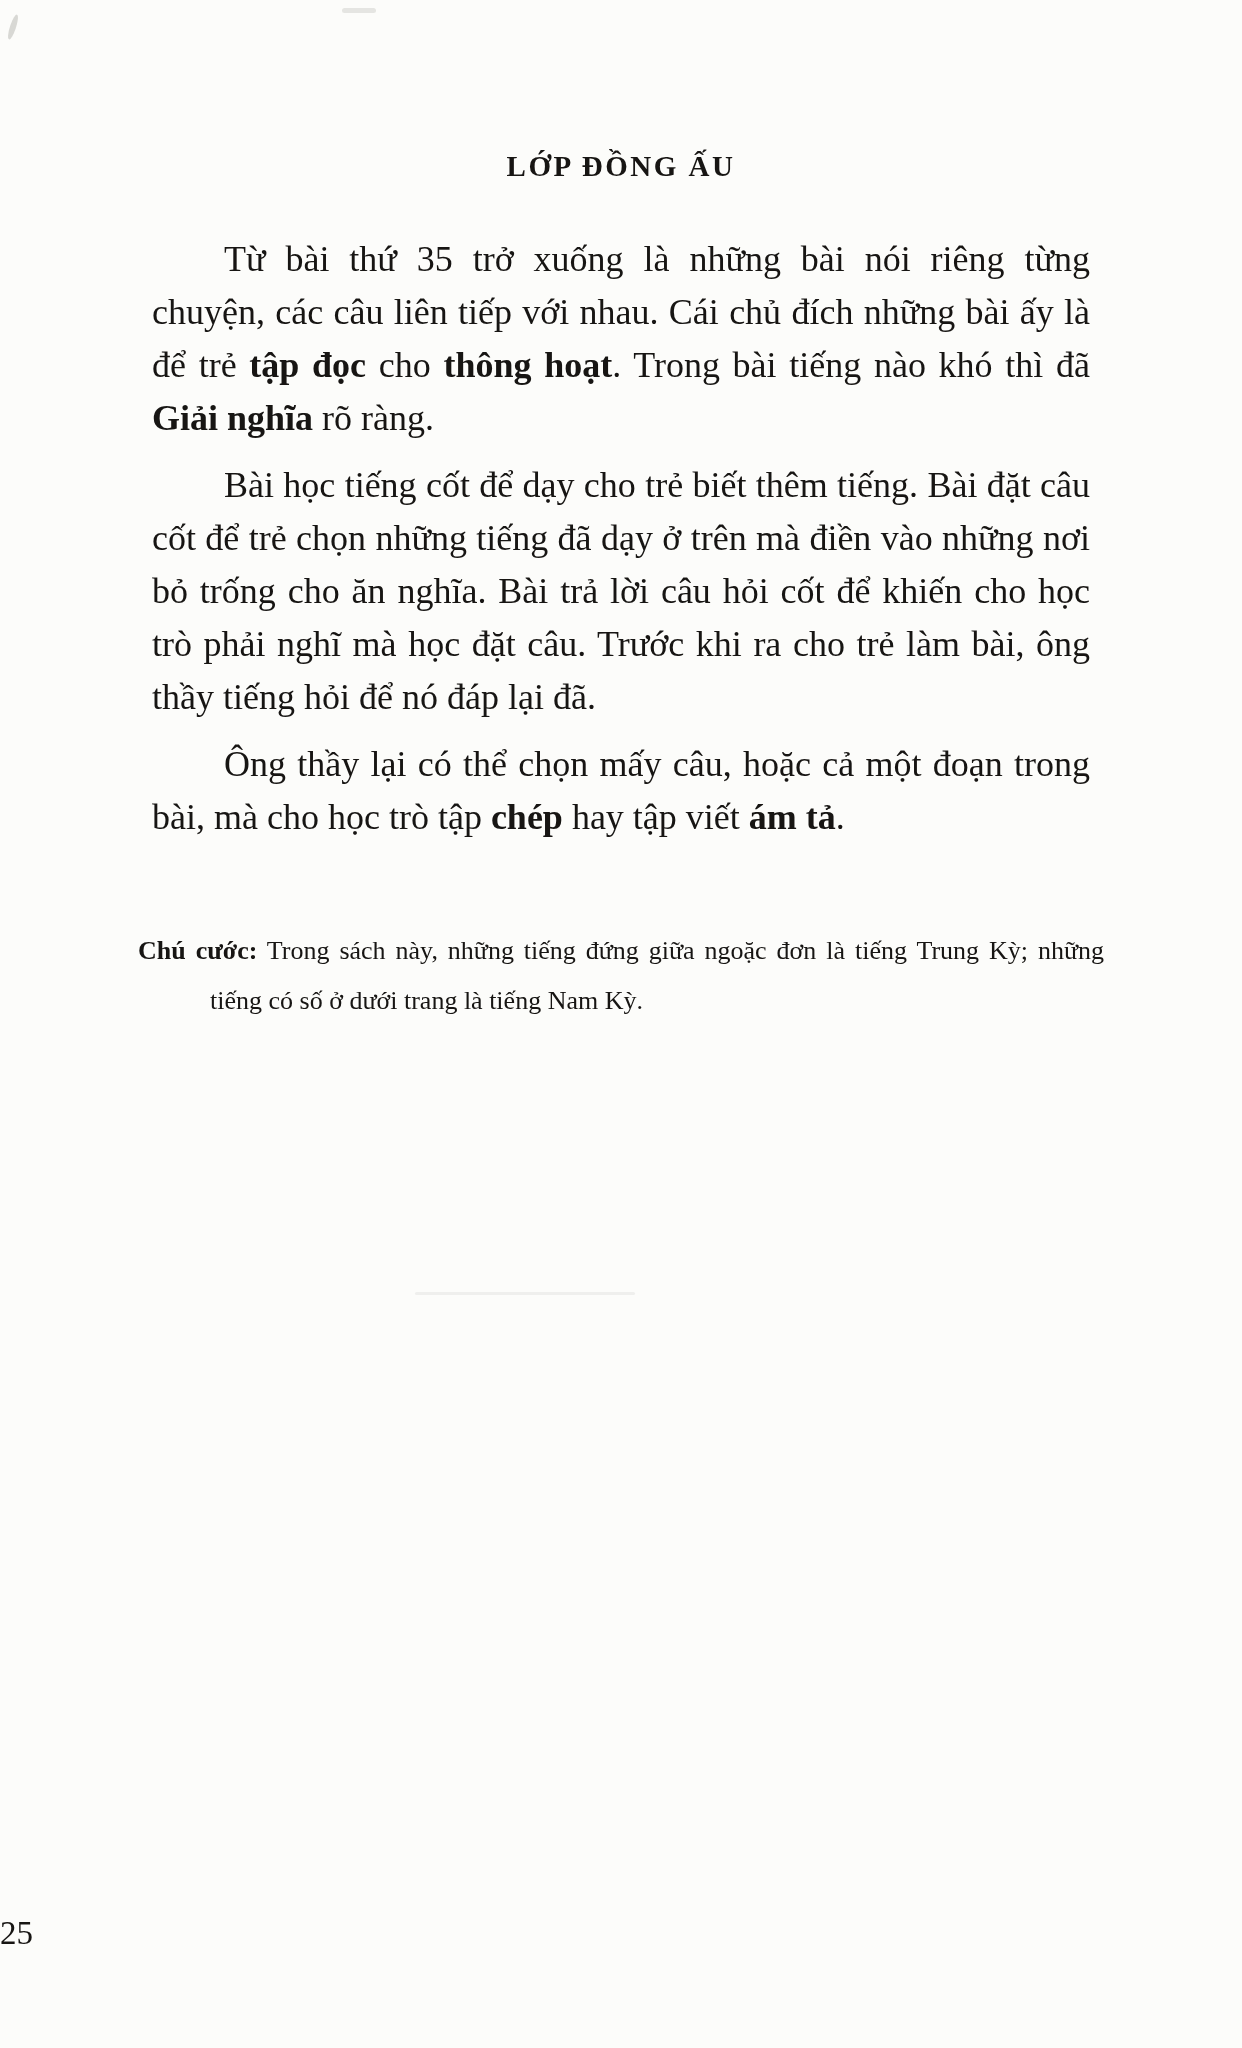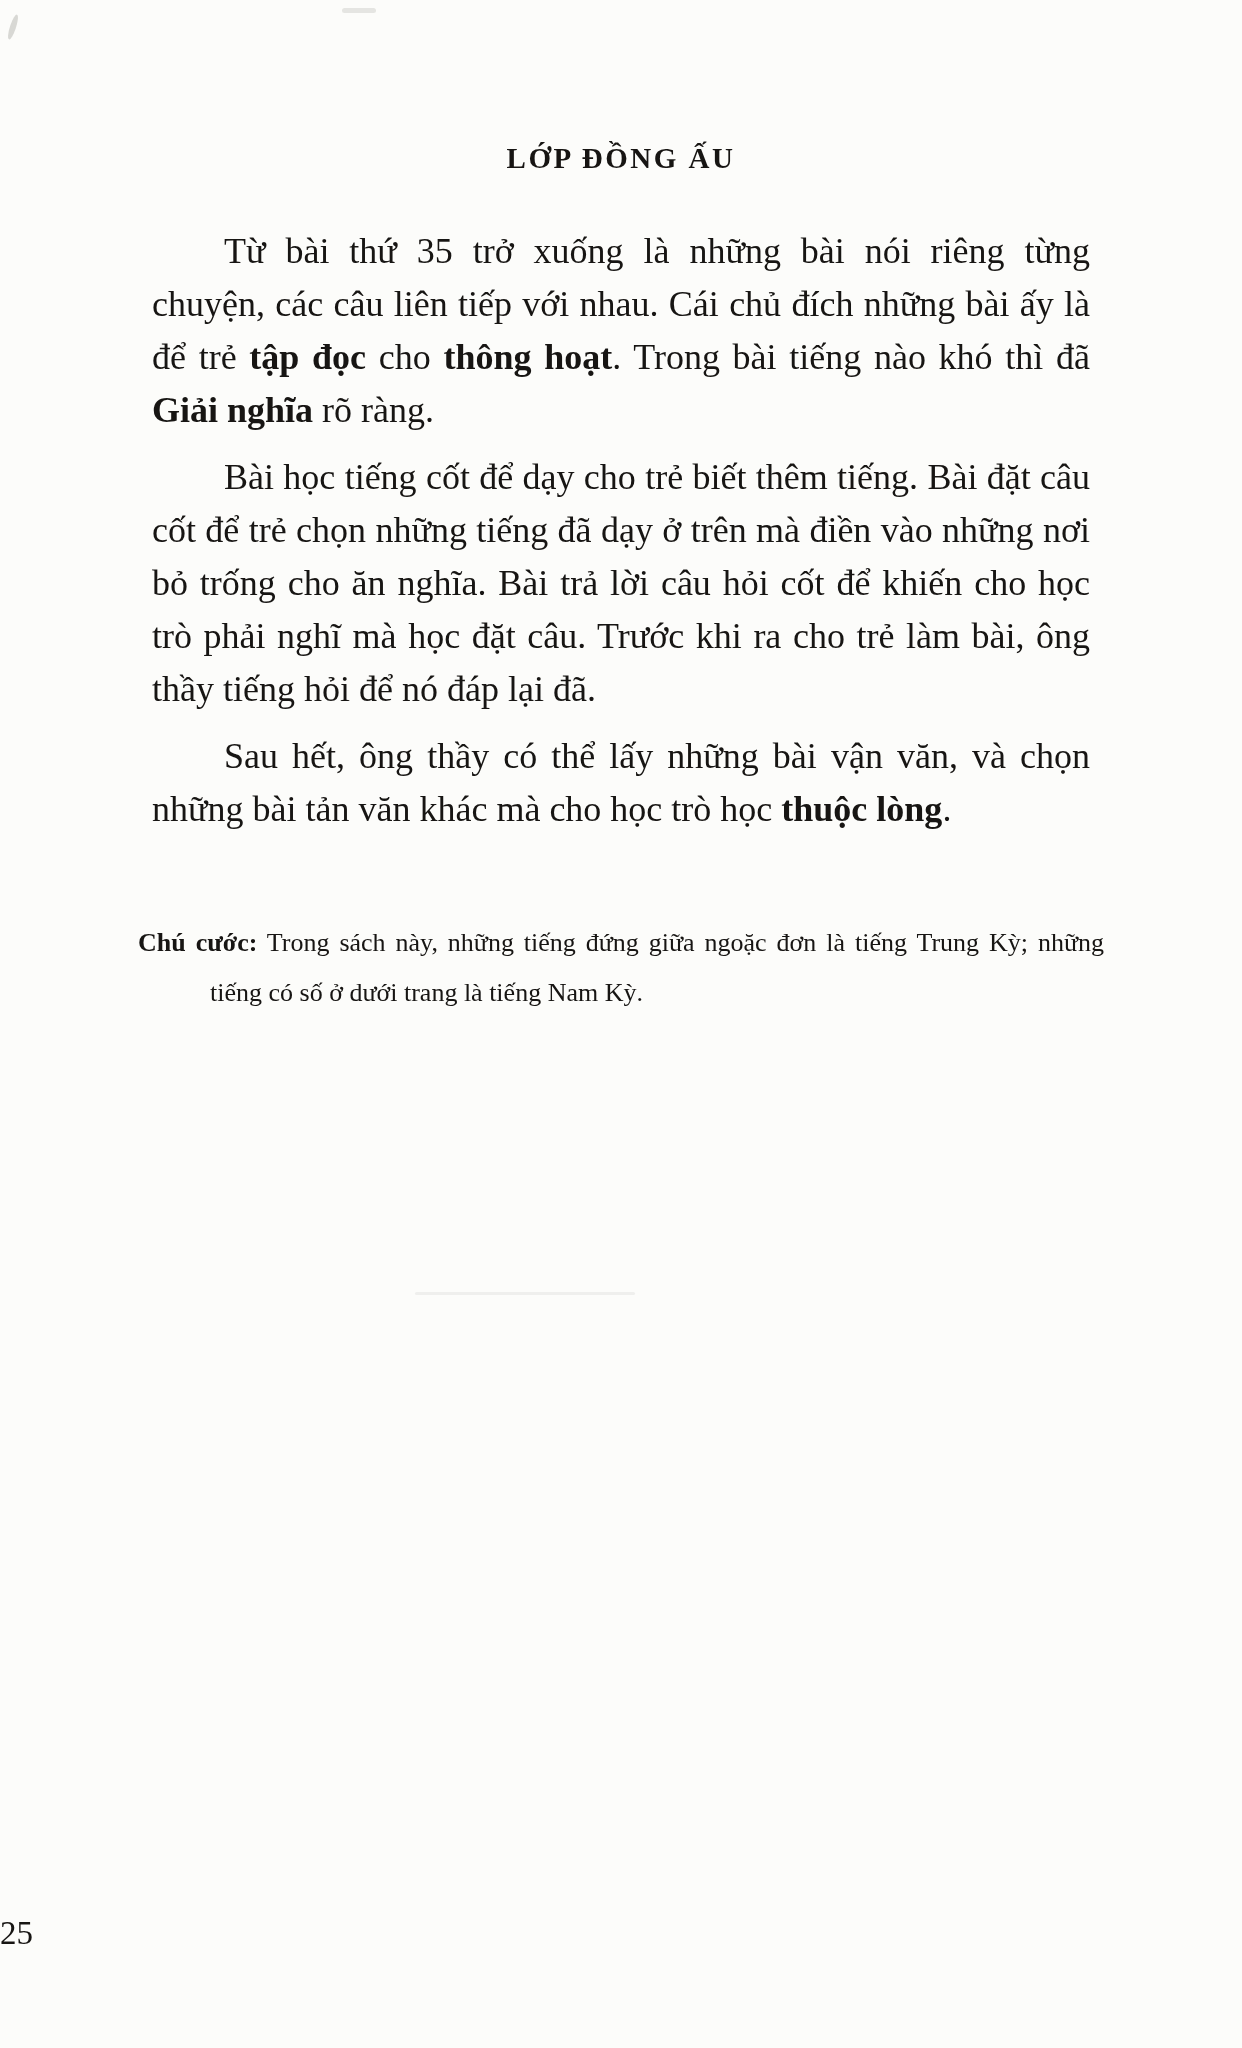--- a/index.html
+++ b/index.html
@@ -21,21 +21,21 @@
   .scan-mark {
     position: absolute;
     background: #b9b9b4;
     border-radius: 50%;
     opacity: .55;
   }
   .mark-top-left { left: 10px; top: 14px; width: 6px; height: 26px; transform: rotate(18deg); }
   .mark-top-center { left: 342px; top: 8px; width: 34px; height: 5px; border-radius: 3px; opacity: .35; }
   .mark-mid { left: 415px; top: 1292px; width: 220px; height: 3px; border-radius: 2px; opacity: .18; }
   .running-header {
-    margin: 0;
+    margin: 8px;
     padding-top: 142px;
     text-align: center;
     font-size: 29px;
     font-weight: bold;
     letter-spacing: 2.5px;
   }
   .body-text {
     margin-top: 50px;
     font-size: 36px;
     line-height: 53px;
@@ -70,20 +70,20 @@
 
   <div class="scan-mark mark-top-left"></div>
   <div class="scan-mark mark-top-center"></div>
   <div class="scan-mark mark-mid"></div>
 
   <h1 class="running-header">LỚP ĐỒNG ẤU</h1>
 
   <div class="body-text">
     <p class="para"><span>Từ bài thứ 35 trở xuống là những bài nói riêng từng chuyện, các câu liên tiếp với nhau. Cái chủ đích những bài ấy là để trẻ </span><b>tập đọc</b><span> cho </span><b>thông hoạt</b><span>. Trong bài tiếng nào khó thì đã </span><b>Giải nghĩa</b><span> rõ ràng.</span></p>
     <p class="para"><span>Bài học tiếng cốt để dạy cho trẻ biết thêm tiếng. Bài đặt câu cốt để trẻ chọn những tiếng đã dạy ở trên mà điền vào những nơi bỏ trống cho ăn nghĩa. Bài trả lời câu hỏi cốt để khiến cho học trò phải nghĩ mà học đặt câu. Trước khi ra cho trẻ làm bài, ông thầy tiếng hỏi để nó đáp lại đã.</span></p>
-    <p class="para"><span>Sau hết, ông thầy có thể lấy những bài vận văn, và chọn những bài tản văn khác mà cho học trò học </span><b>thuộc lòng</b><span>.</span></p>
+    <p class="para"><span>Ông thầy lại có thể chọn mấy câu, hoặc cả một đoạn trong bài, mà cho học trò tập </span><b>chép</b><span> hay tập viết </span><b>ám tả</b><span>.</span></p>
   </div>
 
   <p class="footnote"><b>Chú cước:</b><span> Trong sách này, những tiếng đứng giữa ngoặc đơn là tiếng Trung Kỳ; những tiếng có số ở dưới trang là tiếng Nam Kỳ.</span></p>
 
   <div class="page-number">25</div>
 
 </div>
 
 </body></html>

